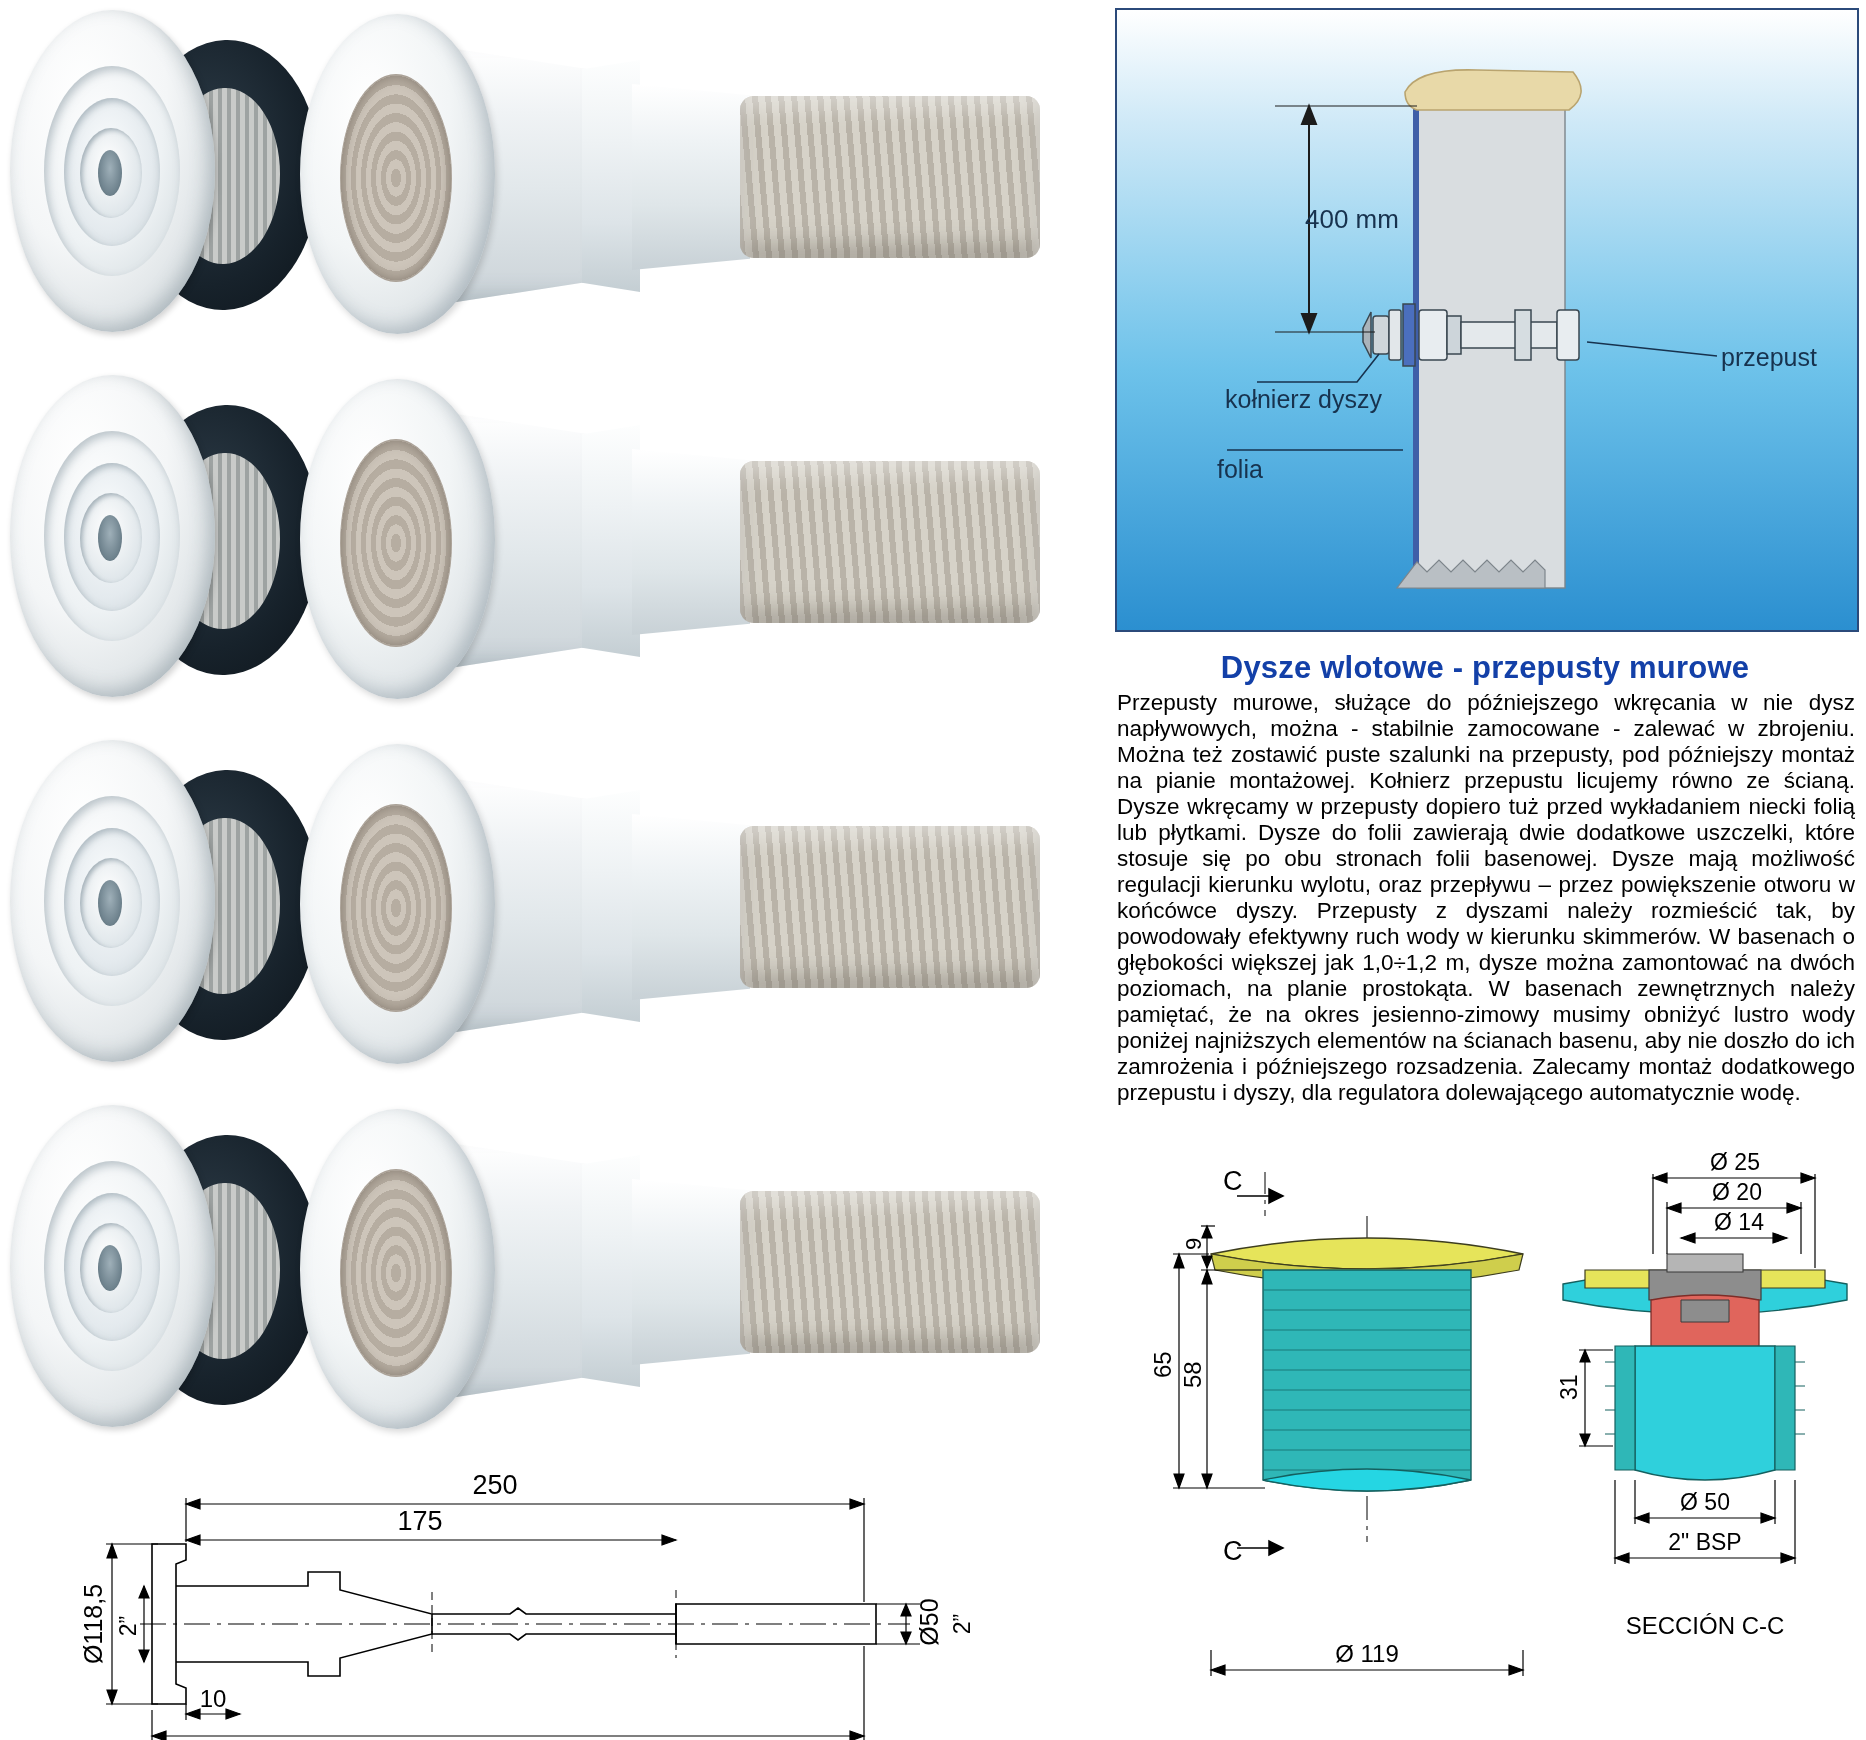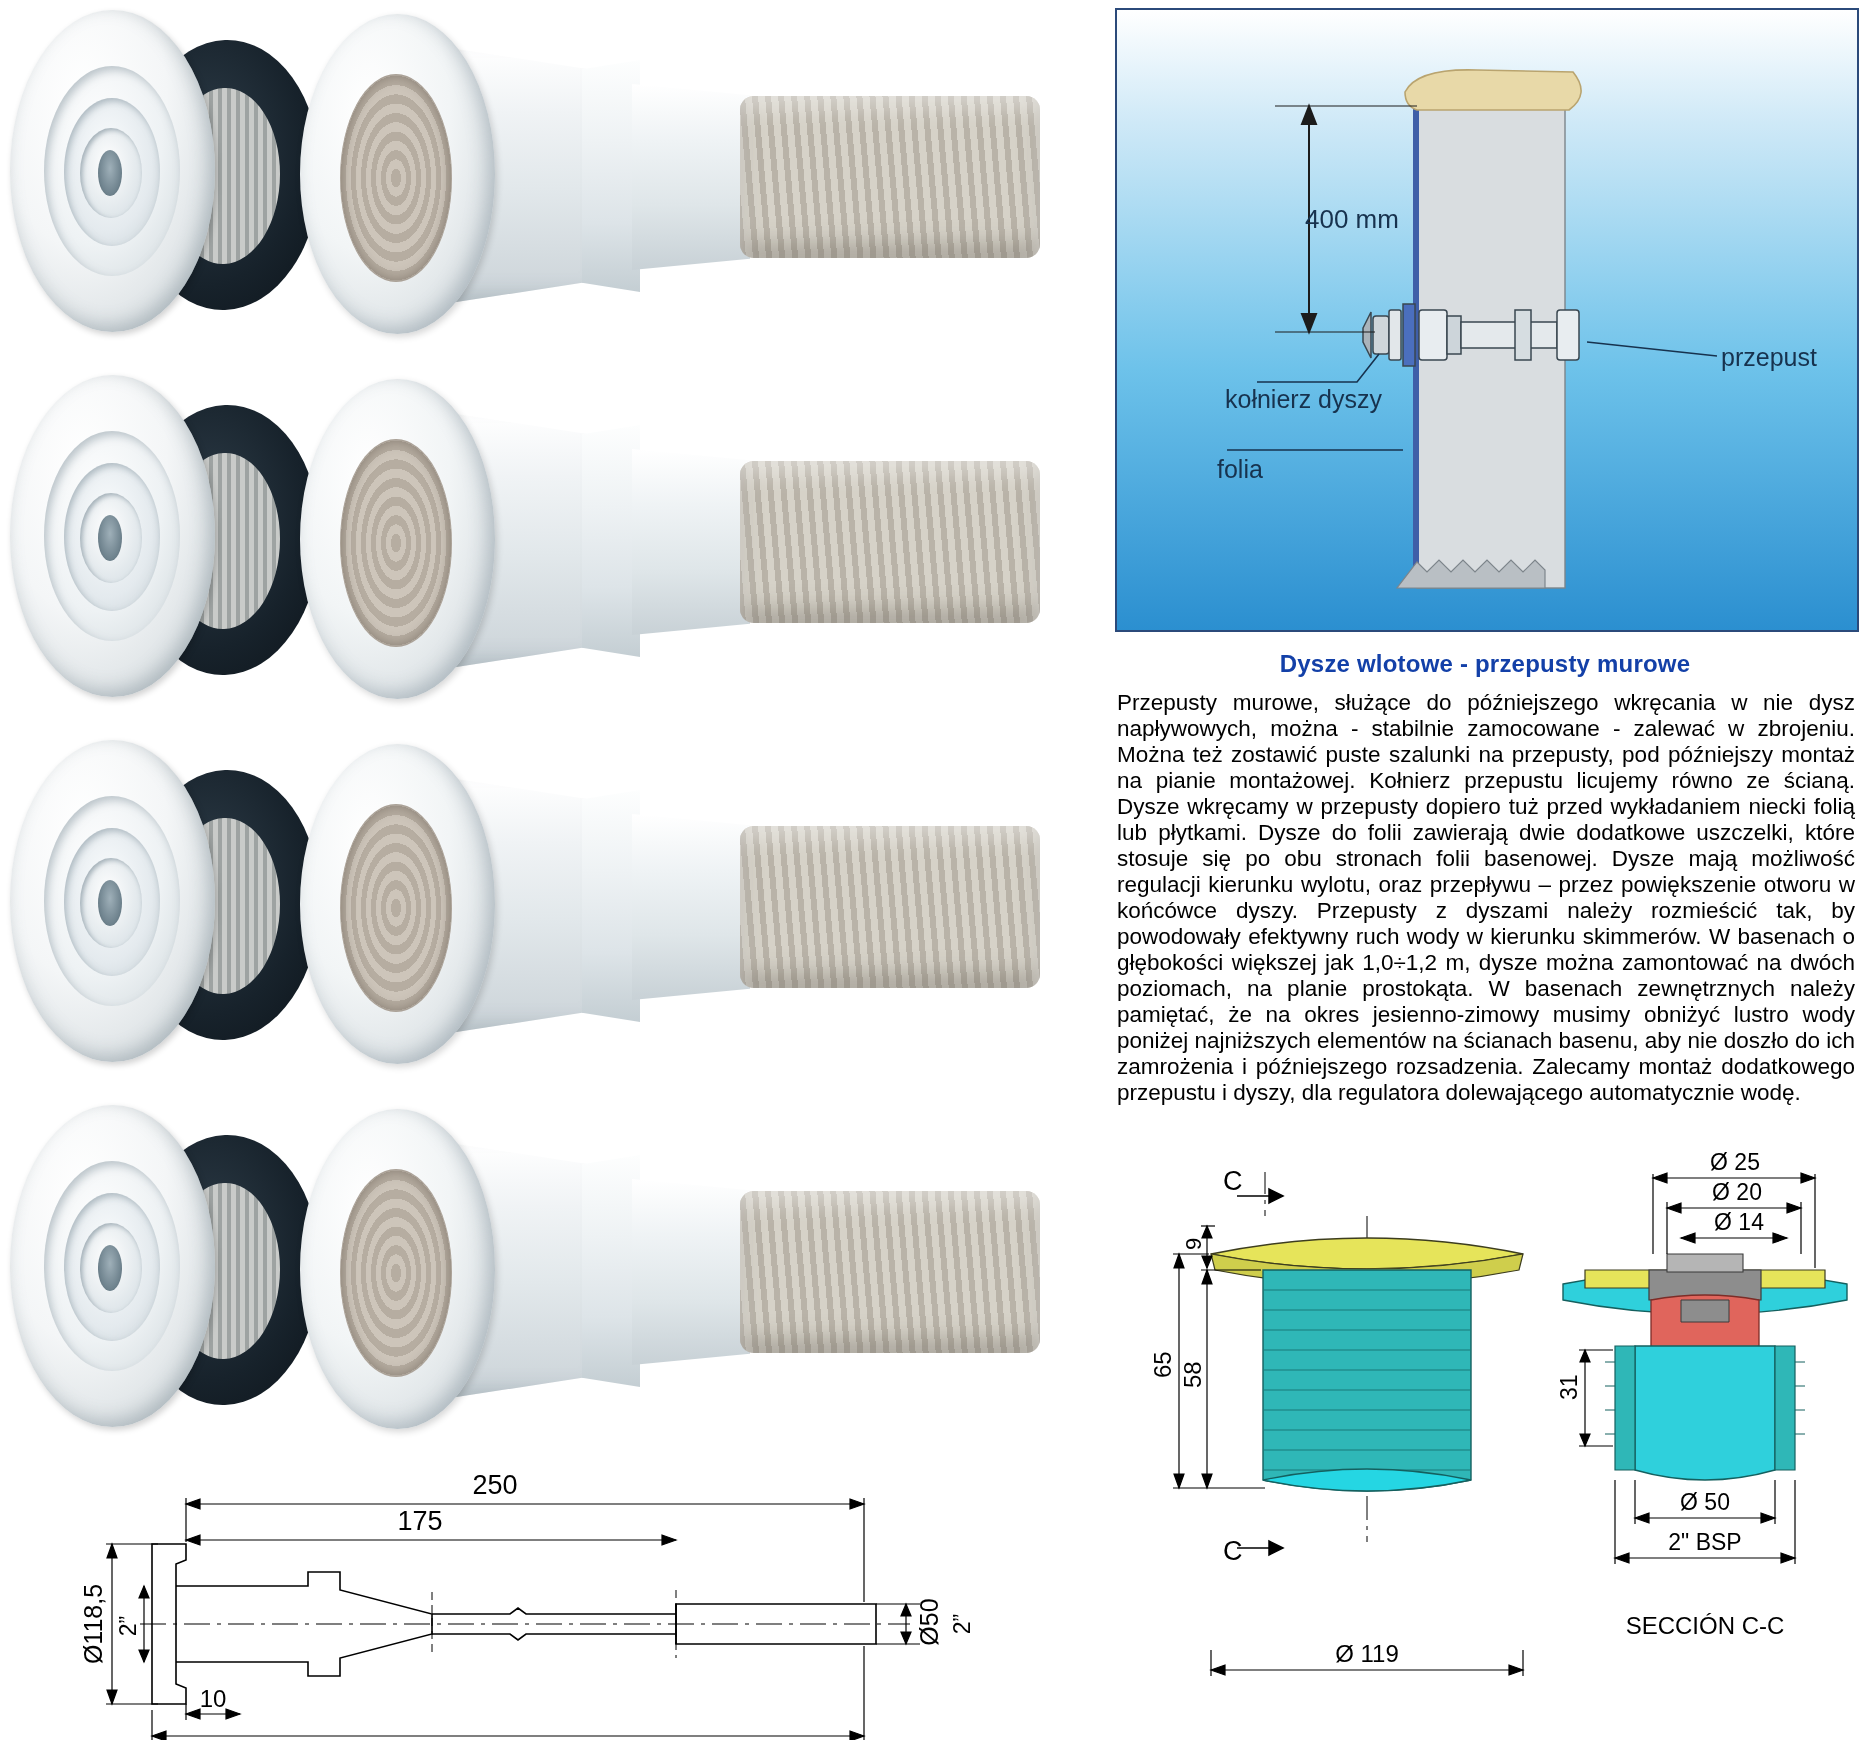--- a/index.html
+++ b/index.html
@@ -66,21 +66,21 @@
   .tech-left{position:absolute;left:40px;top:1420px;width:1010px;height:300px;margin-top:44px;}
   .tl-svg{position:absolute;left:0;top:0;}
 
   
   .right-col{position:absolute;left:1105px;top:0;width:760px;height:1532px;}
 
   .pool-img{position:absolute;left:10px;top:8px;width:740px;height:620px;border:2px solid #2b4a7a;
      background:linear-gradient(180deg,#ffffff 0%,#cfe9f7 18%,#6dc2ea 58%,#2b8fd0 100%);}
 
   .title{position:absolute;left:10px;top:650px;width:740px;text-align:center;
-     color:#1340a8;font-weight:bold;font-size:24px;letter-spacing:.2px;}
+     color:#1340a8;font-weight:bold;font-size:31px;letter-spacing:.2px;}
 
   .body-text{position:absolute;left:12px;top:690px;width:738px;font-size:22.5px;line-height:26px;
      text-align:justify;color:#000;}
 
   .tech-right{position:absolute;left:10px;top:1150px;width:745px;height:580px;}
 
   svg text{font-family:"Liberation Sans",sans-serif;}
 </style>
 </head>
 <body>

